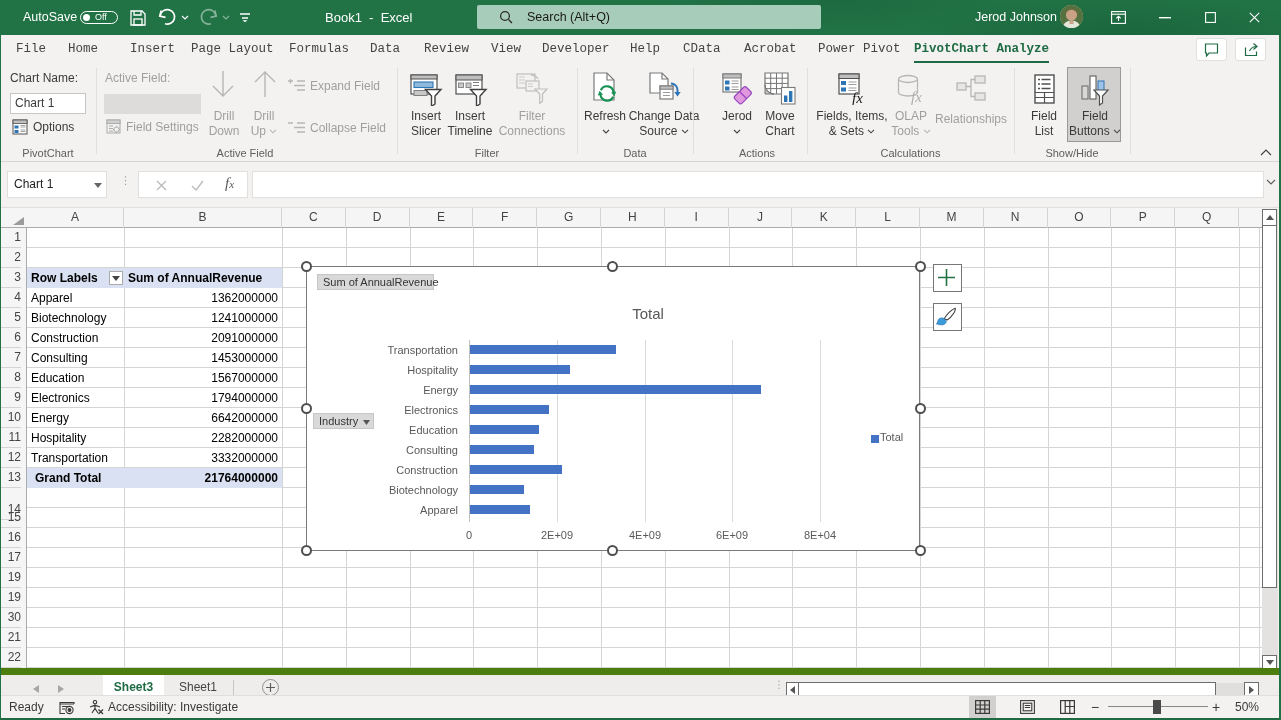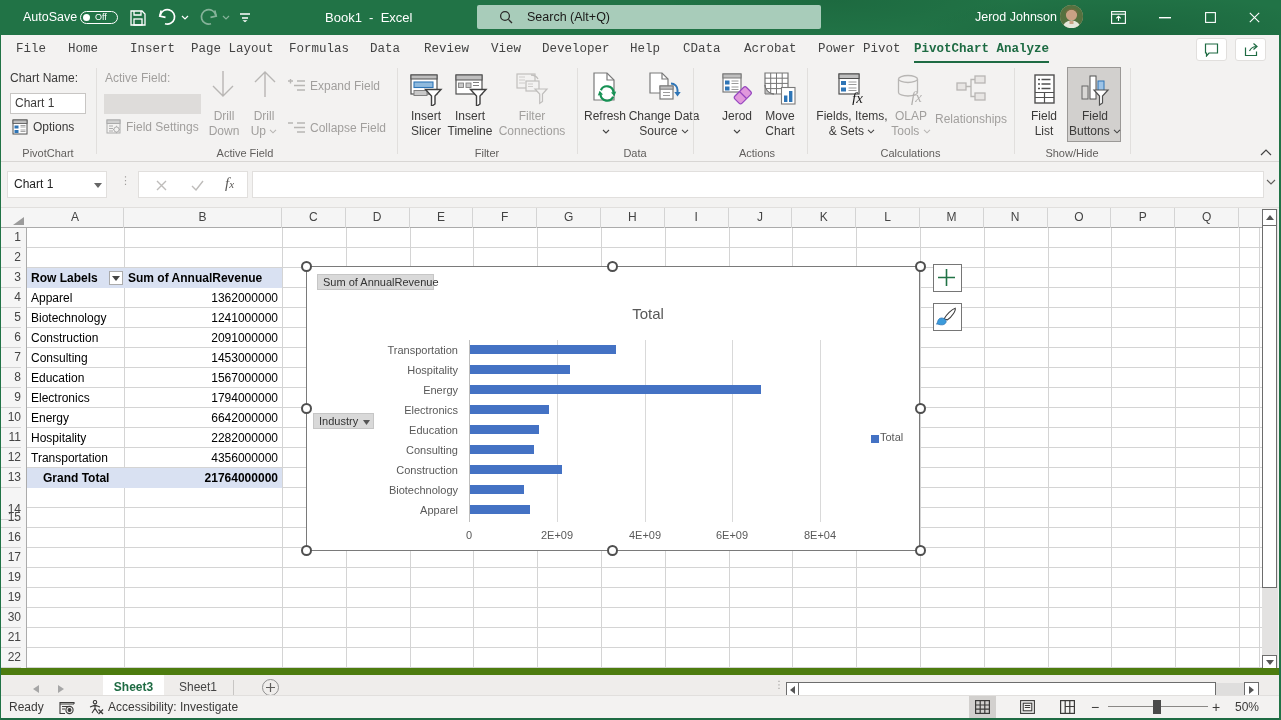--- a/index.html
+++ b/index.html
@@ -459,22 +459,22 @@
     <div class="cell num" style="left:97px;top:120px;width:158px;padding-right:4px">1453000000</div>
     <div class="cell" style="left:0;top:140px;width:97px;padding-left:4px">Education</div>
     <div class="cell num" style="left:97px;top:140px;width:158px;padding-right:4px">1567000000</div>
     <div class="cell" style="left:0;top:160px;width:97px;padding-left:4px">Electronics</div>
     <div class="cell num" style="left:97px;top:160px;width:158px;padding-right:4px">1794000000</div>
     <div class="cell" style="left:0;top:180px;width:97px;padding-left:4px">Energy</div>
     <div class="cell num" style="left:97px;top:180px;width:158px;padding-right:4px">6642000000</div>
     <div class="cell" style="left:0;top:200px;width:97px;padding-left:4px">Hospitality</div>
     <div class="cell num" style="left:97px;top:200px;width:158px;padding-right:4px">2282000000</div>
     <div class="cell" style="left:0;top:220px;width:97px;padding-left:4px">Transportation</div>
-    <div class="cell num" style="left:97px;top:220px;width:158px;padding-right:4px">4356000000</div>
-    <div class="cell pivot" style="left:0;top:240px;width:97px;padding-left:16px">Grand Total</div>
+    <div class="cell num" style="left:97px;top:220px;width:158px;padding-right:4px">3332000000</div>
+    <div class="cell pivot" style="left:0;top:240px;width:97px;padding-left:8px">Grand Total</div>
     <div class="cell pivot num" style="left:97px;top:240px;width:158px;padding-right:4px">21764000000</div>
     </div>
 
     <div id="chart">
       <div class="fieldbtn" style="left:10px;top:7px;width:117px">Sum of AnnualRevenue</div>
       <div class="abs" style="left:341px;top:38px;width:0;height:20px;font-size:15px;color:#595959">
           <div style="transform:translateX(-50%);width:100px;text-align:center">Total</div>
         </div>
       <div class="gl" style="left:250px"></div>
       <div class="gl" style="left:338px"></div>

